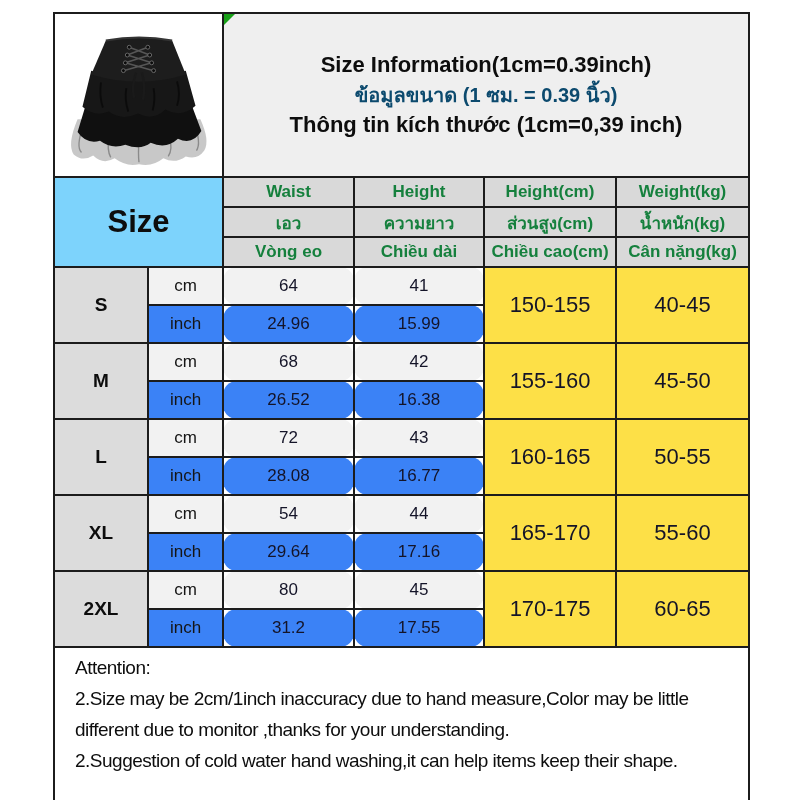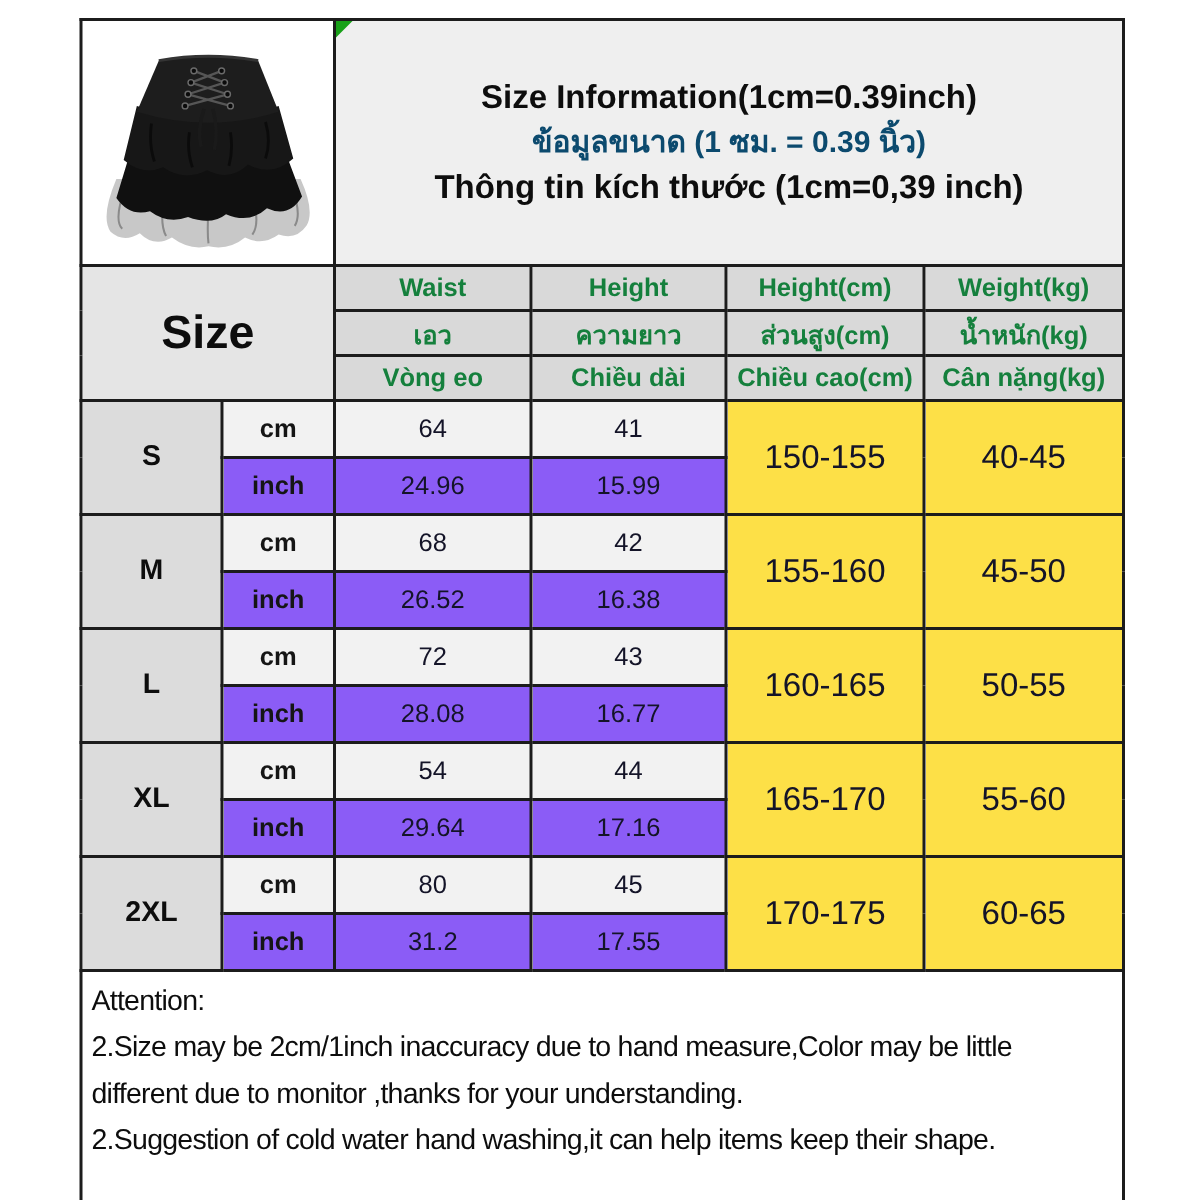--- a/index.html
+++ b/index.html
@@ -12,33 +12,33 @@
         padding:0;overflow:hidden;font-weight:normal;}
   
   .img-cell{background:#ffffff;height:162px;}
   .title-cell{background:#efefef;position:relative;vertical-align:middle;}
   .title-en,.title-vi{font-weight:bold;font-size:22px;line-height:30px;color:#0d0d0d;}
   .title-th{font-weight:bold;font-size:20px;line-height:30px;color:#0c4a6e;}
   .corner-flag{position:absolute;top:0;left:0;width:0;height:0;
         border-top:11px solid #18a018;border-right:11px solid transparent;}
   
   .col-head{background:#d9d9d9;font-weight:bold;font-size:17px;height:28px;color:#15803d;}
-  .size-head{background:#e5e5e5;font-weight:bold;font-size:31px;color:#0d0d0d;margin-left:11px;}
+  .size-head{background:#7dd3fc;font-weight:bold;font-size:31px;color:#0d0d0d;margin-left:11px;}
   
   .size-label{background:#dcdcdc;font-weight:bold;font-size:19px;color:#0d0d0d;}
   .row-cm td{height:36px;}
   .row-inch td{height:36px;}
-  .unit{font-weight:bold;font-size:17px;margin-left:15px;}
+  .unit{font-weight:normal;font-size:17px;margin-left:15px;}
   .fill-cm{background:#f2f2f2;}
-  .fill-white{background:#8b5cf6;}
-  .val{font-size:17px;color:#141428;}
+  .fill-white{background:#3b82f6;}
+  .val{font-size:17px;color:#141428;border-radius:14px;}
   .range{background:#fde047;font-size:22px;color:#141428;margin-top:35px;}
   
   .footer-cell{background:#ffffff;height:148px;text-align:left;vertical-align:top;
-        padding:4px 8px 0 6px;}
+        padding:4px 8px 0 20px;}
   .footer-cell div{font-size:19px;line-height:31px;letter-spacing:-0.5px;color:#0d0d0d;}
   svg{display:block;margin:0 auto;}
 </style>
 </head>
 <body>
 
 <div class="page">
   <div class="sheet">
     <table class="size-table">
       <colgroup>

